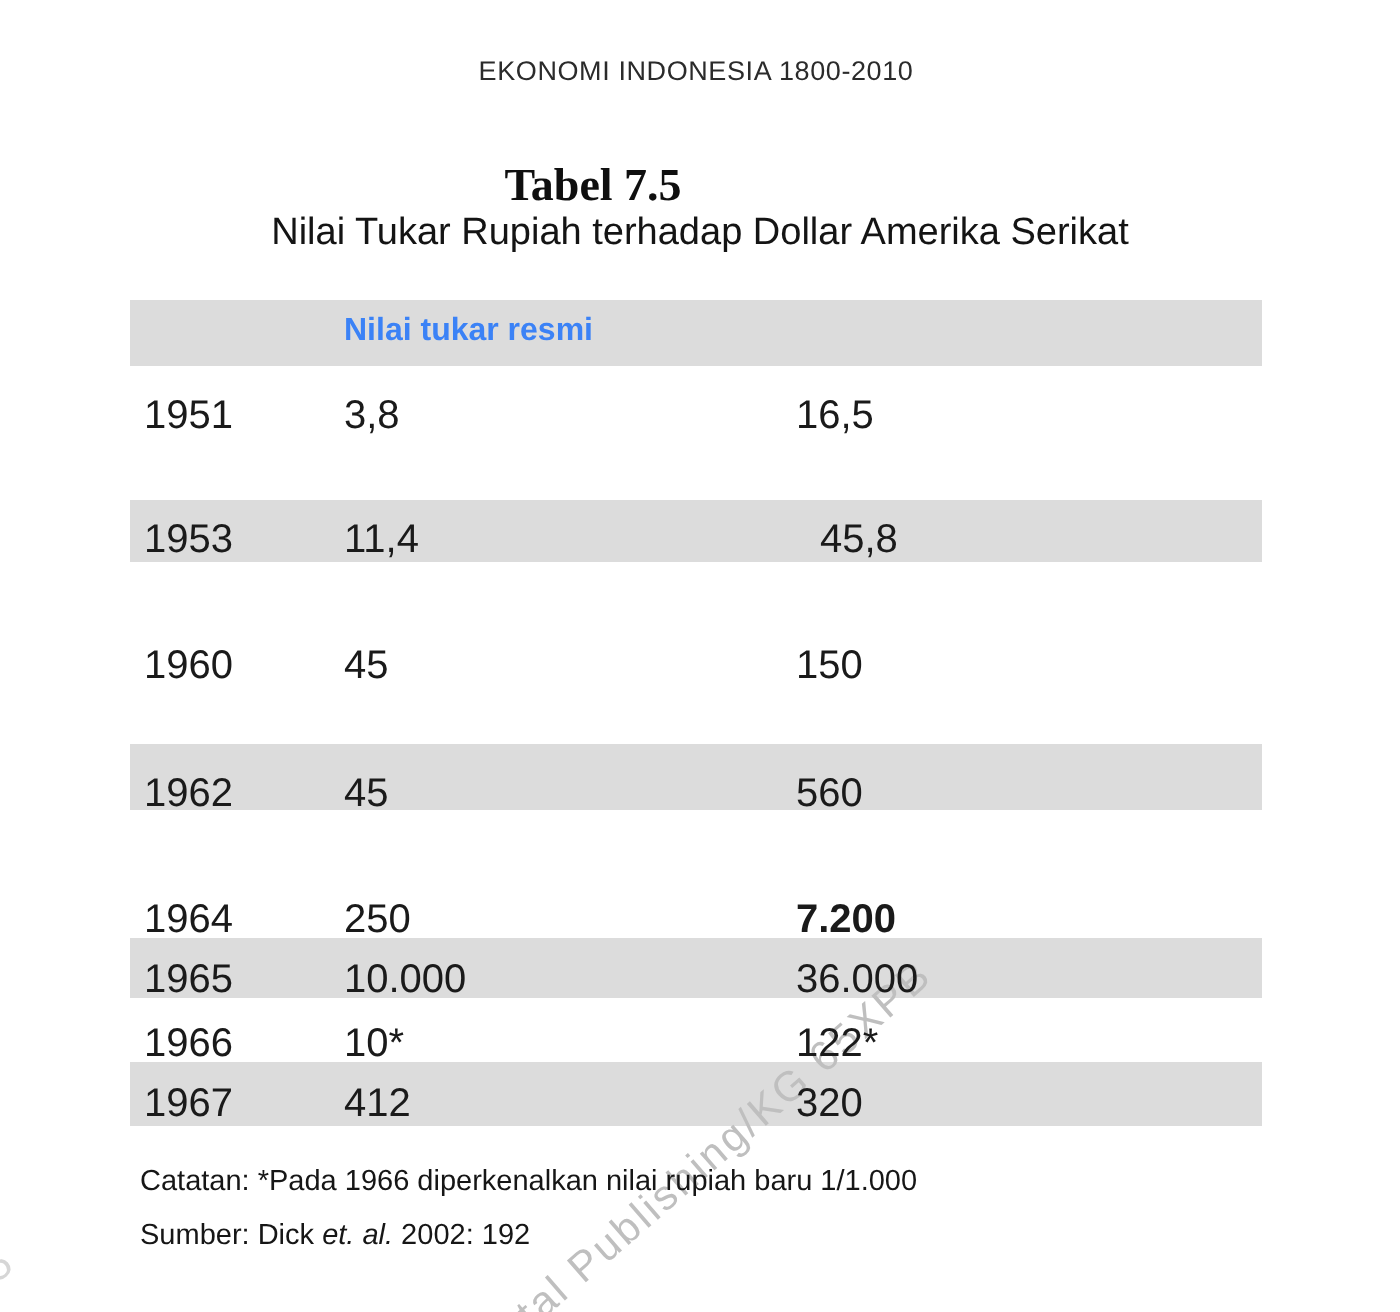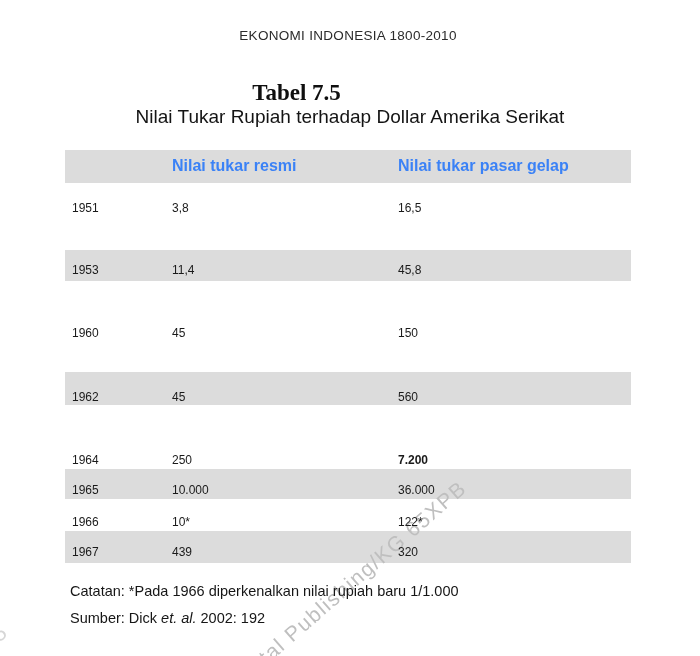--- a/index.html
+++ b/index.html
@@ -46,21 +46,21 @@
     color: #141414;
   }
   .col-head {
     font-weight: bold;
     font-size: 16px;
     line-height: 18px;
     white-space: nowrap;
     color: #3b82f6;
   }
   .cell {
-    font-size: 12px;
+    font-size: 20px;
     line-height: 17px;
     white-space: nowrap;
     color: #1a1a1a;
   }
   .note {
     font-size: 14.5px;
     line-height: 17px;
     white-space: nowrap;
     color: #161616;
   }
@@ -98,33 +98,32 @@
   <div id="text-layer">
 
     <div class="abs running-head">EKONOMI INDONESIA 1800-2010</div>
 
     <div class="abs tabel-title">Tabel 7.5</div>
 
     <div class="abs tabel-subtitle">Nilai Tukar Rupiah terhadap Dollar Amerika Serikat</div>
 
     <div class="abs col-head" style="left: 172px; top: 157px;">Nilai tukar resmi</div>
 
-    <div class="abs col-head" style="left: 398px; top: 157px;">Nilai tukar pasar gelap</div>
 
     <div id="rows-layer">
 
     <div>
           <div class="abs cell" style="left: 72px; top: 200px;">1951</div>
           <div class="abs cell" style="left: 172px; top: 200px;">3,8</div>
           <div class="abs cell" style="left: 398px; top: 200px;">16,5</div>
         </div>
         <div>
           <div class="abs cell" style="left: 72px; top: 262px;">1953</div>
           <div class="abs cell" style="left: 172px; top: 262px;">11,4</div>
-          <div class="abs cell" style="left: 398px; top: 262px;">45,8</div>
+          <div class="abs cell" style="left: 410px; top: 262px;">45,8</div>
         </div>
         <div>
           <div class="abs cell" style="left: 72px; top: 325px;">1960</div>
           <div class="abs cell" style="left: 172px; top: 325px;">45</div>
           <div class="abs cell" style="left: 398px; top: 325px;">150</div>
         </div>
         <div>
           <div class="abs cell" style="left: 72px; top: 389px;">1962</div>
           <div class="abs cell" style="left: 172px; top: 389px;">45</div>
           <div class="abs cell" style="left: 398px; top: 389px;">560</div>
@@ -139,21 +138,21 @@
           <div class="abs cell" style="left: 172px; top: 482px;">10.000</div>
           <div class="abs cell" style="left: 398px; top: 482px;">36.000</div>
         </div>
         <div>
           <div class="abs cell" style="left: 72px; top: 514px;">1966</div>
           <div class="abs cell" style="left: 172px; top: 514px;">10*</div>
           <div class="abs cell" style="left: 398px; top: 514px;">122*</div>
         </div>
         <div>
           <div class="abs cell" style="left: 72px; top: 544px;">1967</div>
-          <div class="abs cell" style="left: 172px; top: 544px;">439</div>
+          <div class="abs cell" style="left: 172px; top: 544px;">412</div>
           <div class="abs cell" style="left: 398px; top: 544px;">320</div>
         </div>
       </div>
 
     <div class="abs note" style="left: 70px; top: 583px;">Catatan: *Pada 1966 diperkenalkan nilai rupiah baru 1/1.000</div>
 
     <div class="abs note" style="left: 70px; top: 610px;"><span>Sumber: Dick </span><span class="it">et. al.</span><span> 2002: 192</span></div>
 
   </div>
 </div>

